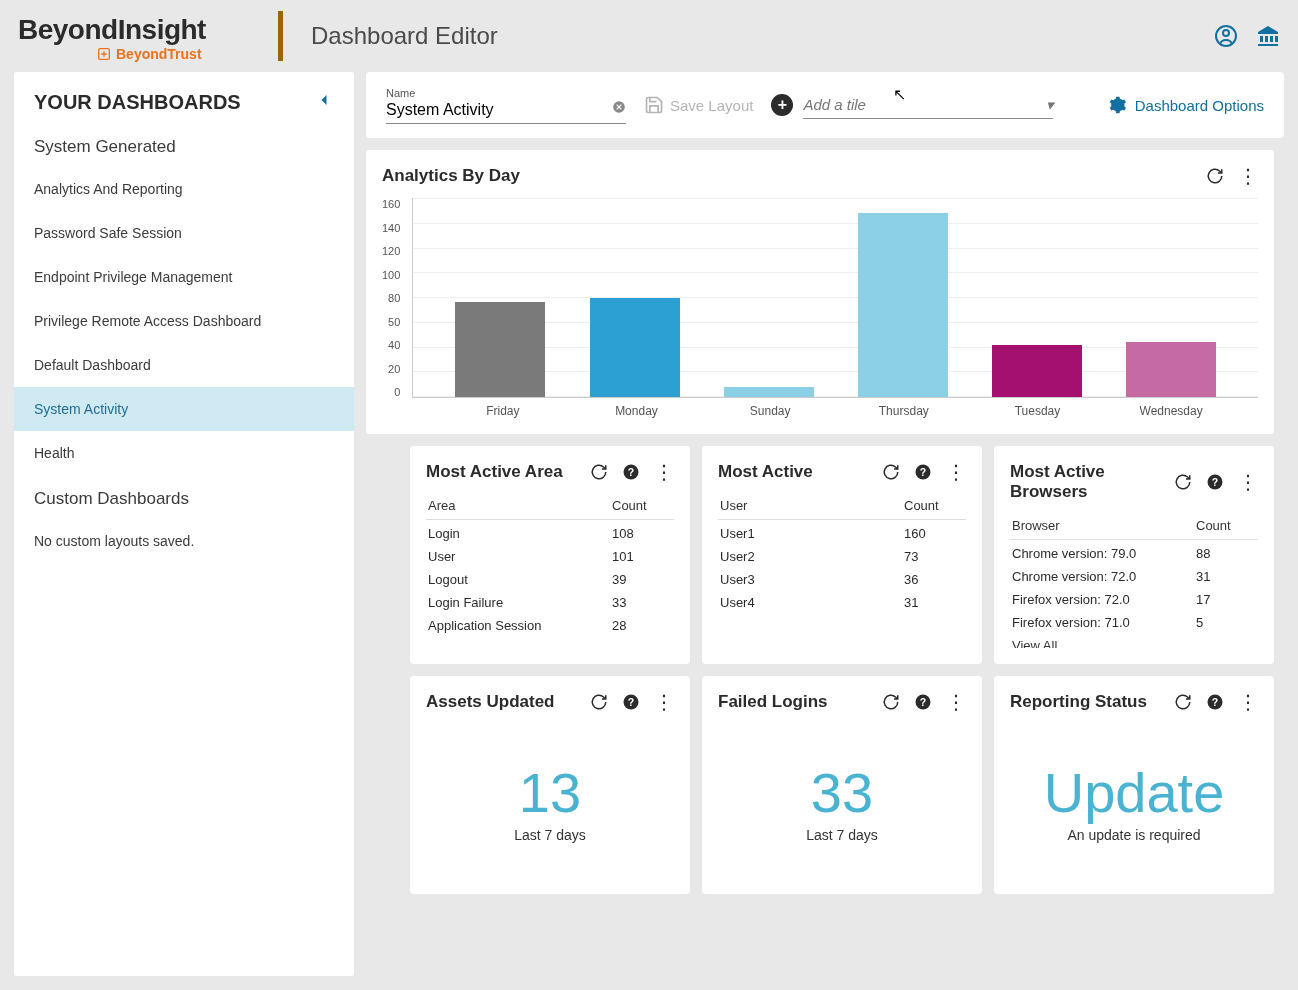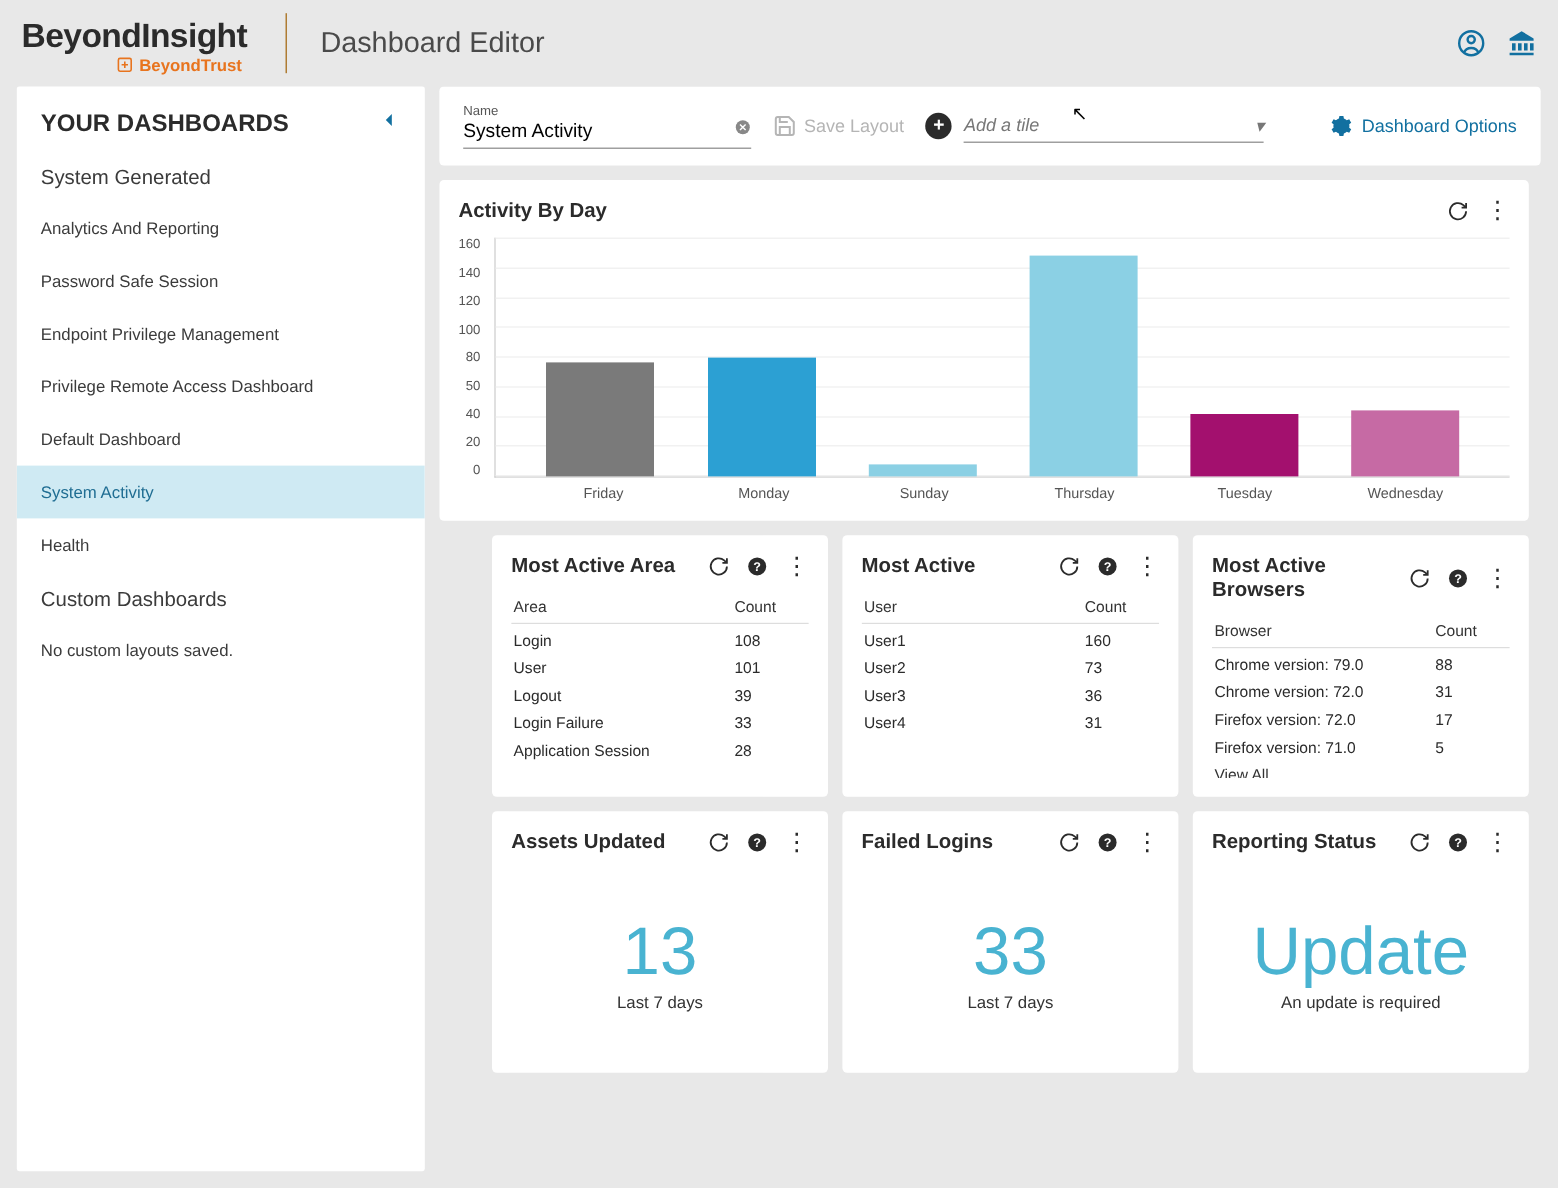--- a/index.html
+++ b/index.html
@@ -40,21 +40,22 @@
     color: #e8741e;
     font-size: 14px;
     font-weight: 600;
   }
   .brand-sub svg { width: 16px; height: 16px; }
 
   .page-title {
     font-size: 24px;
     color: #4a4a4a;
     font-weight: 400;
-    border-left: 1px solid #a16207;
+    margin-left: 40px;
+    border-left: 5px solid #a16207;
     padding-left: 28px;
     height: 50px;
     display: flex;
     align-items: center;
   }
 
   .top-icons {
     margin-left: auto;
     display: flex;
     gap: 18px;
@@ -432,21 +433,21 @@
             <path d="M12 8a4 4 0 100 8 4 4 0 000-8zm9 4a7.5 7.5 0 00-.2-1.7l2-1.6-2-3.4-2.4 1a7.6 7.6 0 00-2.9-1.7L15 2h-4l-.5 2.6a7.6 7.6 0 00-2.9 1.7l-2.4-1-2 3.4 2 1.6A7.5 7.5 0 005 12c0 .6 0 1.1.2 1.7l-2 1.6 2 3.4 2.4-1a7.6 7.6 0 002.9 1.7L11 22h4l.5-2.6a7.6 7.6 0 002.9-1.7l2.4 1 2-3.4-2-1.6c.2-.6.2-1.1.2-1.7z"></path>
           </svg>
         <span>Dashboard Options</span>
       </div>
     </div>
 
     <div class="card-scroll">
 
       <div class="card big">
         <div class="card-header">
-          <span class="card-title">Activity By Day</span>
+          <span class="card-title">Analytics By Day</span>
           <div class="card-icons">
             <svg viewBox="0 0 24 24" fill="none" stroke="currentColor" stroke-width="2">
                 <path d="M21 12a9 9 0 11-3-6.7L21 8M21 3v5h-5"></path>
               </svg>
             <span class="menu-dots">⋮</span>
           </div>
         </div>
         <div class="chart-wrap">
           <div class="y-axis" id="y-axis">
               <span>160</span>

